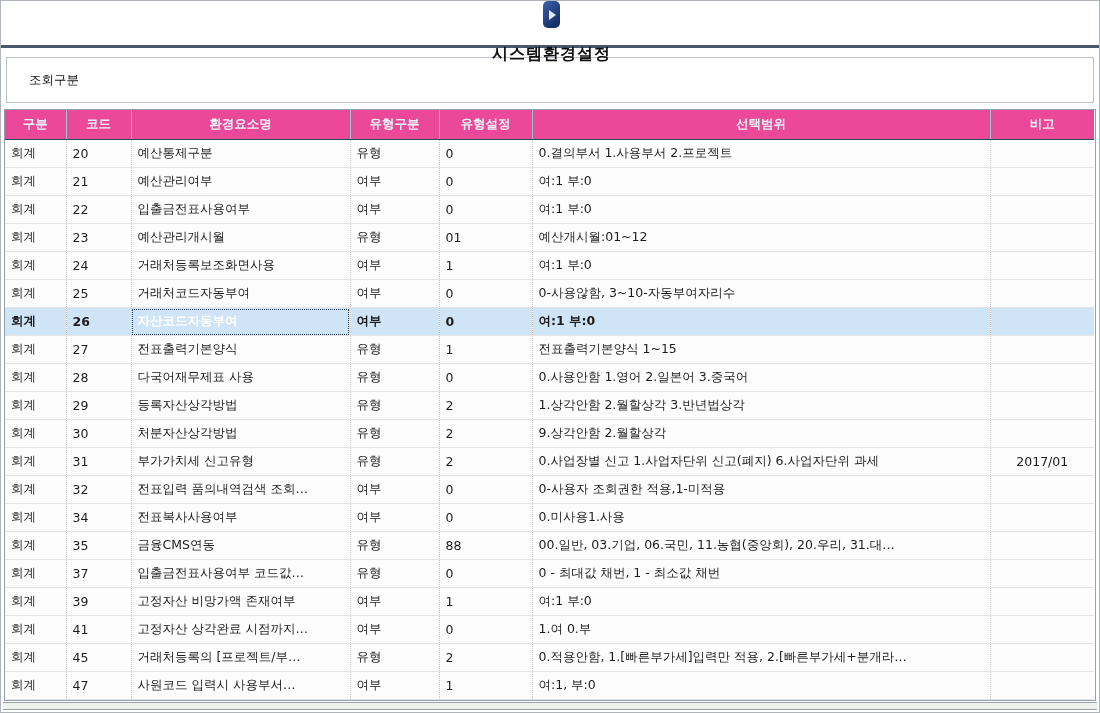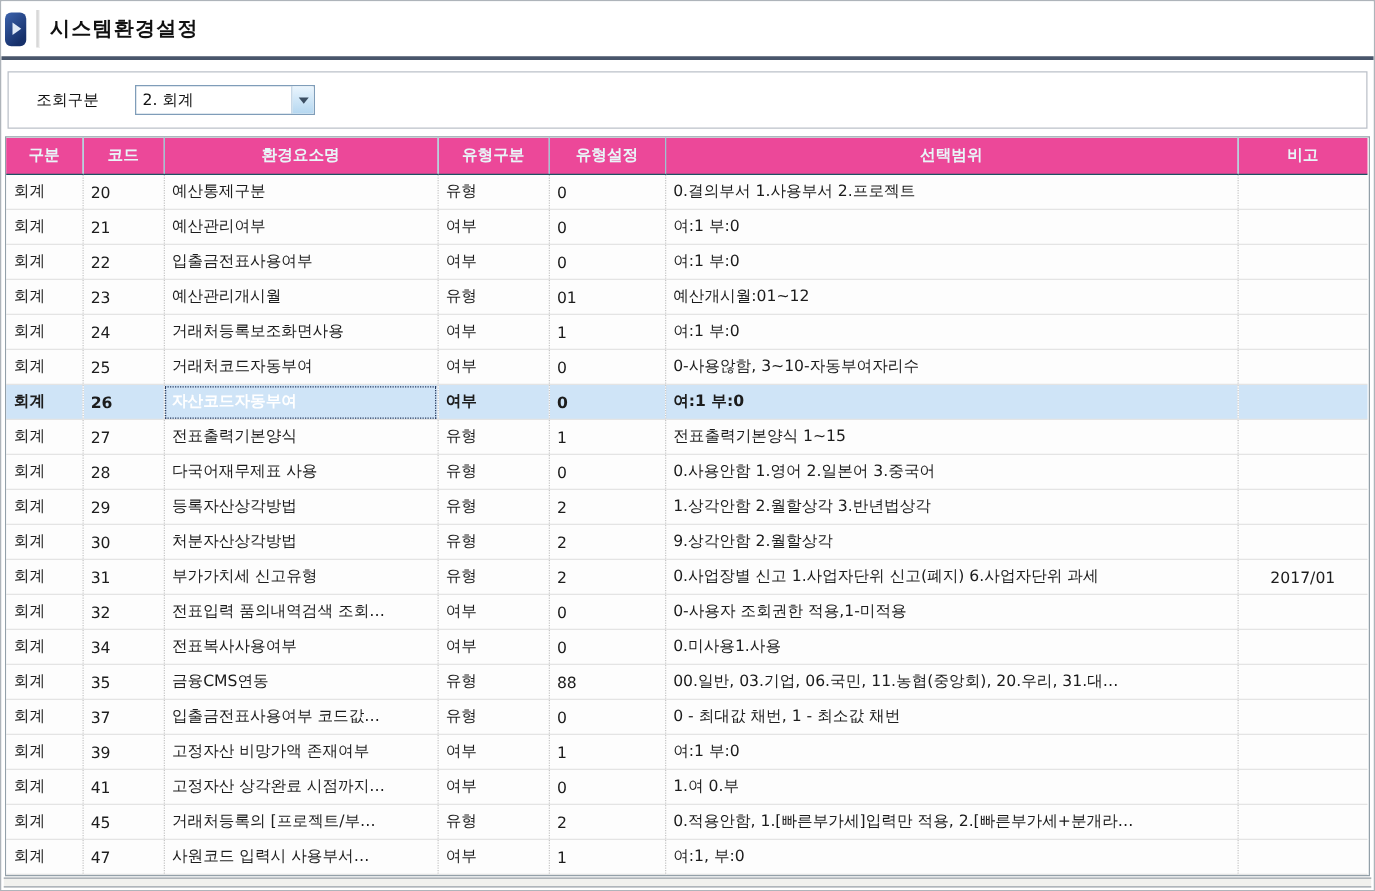--- a/index.html
+++ b/index.html
@@ -4,38 +4,38 @@
 <style>
   html,body { margin:0; padding:0; background:#ffffff; }
   body { width:1100px; height:713px; font-family:"DejaVu Sans", sans-serif; }
   .window {
     position:relative; width:1098px; height:711px;
     border:1px solid #aeb4ba; background:#ffffff; overflow:hidden;
   }
   
   .titlebar {
     height:44px; display:flex; align-items:center; gap:8px;
-    padding-left:3px; border-bottom:3px solid #49566b; background:#ffffff;
+    padding-left:3px; border-bottom:3px solid #49566b; background:#ffffff;flex-direction:column;
   }
   .title-icon {
     width:17px; height:27px; border-radius:5px;
     background:linear-gradient(135deg,#3c63ad 0%,#16306a 80%);
     display:flex; align-items:center; justify-content:center; flex:0 0 auto;
   }
   .title-icon .tri {
     width:0; height:0; margin-left:2px;
     border-left:7px solid #dfe9f7; border-top:5px solid transparent; border-bottom:5px solid transparent;
   }
   .title-divider { width:2px; height:30px; background:#d8d8d8; border-right:1px solid #f2f2f2; }
   .page-title { font-size:16px; font-weight:bold; color:#111; letter-spacing:1px; }
 
   
   .filter-panel {
     margin:9px 5px 6px 5px; height:44px; border:1px solid #bcc1c9;
-    display:flex; align-items:center; padding-left:22px; background:#ffffff;gap:24px;
+    display:flex; align-items:center; padding-left:22px; background:#ffffff;
   }
   .filter-label { font-size:12.5px; color:#111; margin-right:5px; }
   .combo {
     display:flex; width:142px; height:22px; border:1px solid #7f9db9;
     background:#ffffff; align-items:stretch; cursor:pointer;
   }
   .combo-value { flex:1; font-size:12.5px; color:#111; padding:3px 0 0 5px; white-space:nowrap; overflow:hidden; }
   .combo-btn {
     width:17px; border-left:1px solid #9dbbd4; border-radius:0 2px 2px 0;
     background:linear-gradient(#eaf5fd 0%,#cfe6f7 50%,#b5d7f0 100%);
@@ -82,26 +82,20 @@
   <div class="titlebar">
     <div class="title-icon">
         <div class="tri"></div>
       </div>
     <div class="title-divider"></div>
     <div class="page-title">시스템환경설정</div>
   </div>
 
   <div class="filter-panel">
     <span class="filter-label">조회구분</span>
-    <div class="combo">
-      <div class="combo-value">2. 회계</div>
-      <div class="combo-btn">
-        <div class="chev"></div>
-      </div>
-    </div>
   </div>
 
   <div class="grid-wrap">
     <table>
       <colgroup>
         <col style="width:61px">
           <col style="width:65px">
           <col style="width:219px">
         <col style="width:89px">
           <col style="width:93px">

